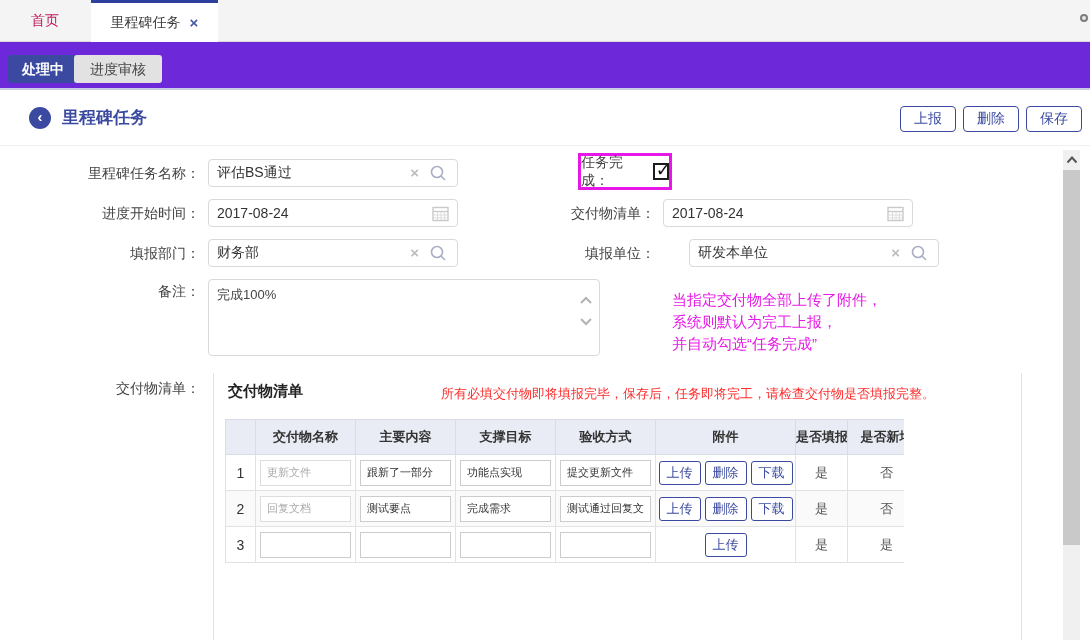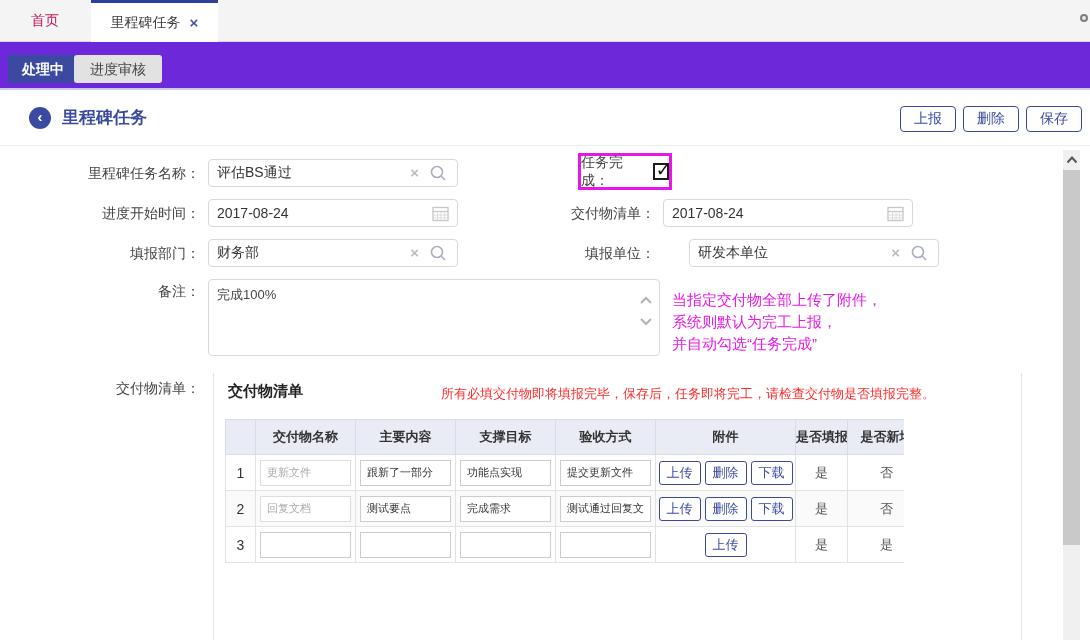--- a/index.html
+++ b/index.html
@@ -40,21 +40,21 @@
   .icon-search { position:absolute; right:10px; top:4px; cursor:pointer; }
   .icon-calendar { position:absolute; right:8px; top:5px; cursor:pointer; }
 
   
   .hl-box { position:absolute; left:578px; top:7px; width:94px; height:37px; border:3px solid #e718e7; display:flex; align-items:center; justify-content:center; gap:6px; }
   .hl-label { color:#444; }
   .checkbox { width:17px; height:17px; border:2px solid #1c1c1c; background:#fff; position:relative; cursor:pointer; }
   .checkbox .mark { position:absolute; left:1px; top:-6px; font-size:18px; font-weight:bold; color:#111; }
 
   
-  .remark-wrap { position:absolute; left:208px; top:133px; width:452px; height:77px; border:1px solid #d9d9d9; border-radius:4px; background:#fff; }
+  .remark-wrap { position:absolute; left:208px; top:133px; width:392px; height:77px; border:1px solid #d9d9d9; border-radius:4px; background:#fff; }
   .remark-wrap textarea { position:absolute; inset:0; width:100%; height:100%; border:none; outline:none; resize:none; padding:6px 26px 6px 8px; font-size:13px; color:#444; font-family:inherit; background:transparent; }
   .remark-arrows { position:absolute; right:6px; top:16px; display:flex; flex-direction:column; gap:12px; }
 
   .annotation { position:absolute; left:672px; top:143px; color:#e718e7; font-size:15px; line-height:22px; }
 
   
   .deliv-label { position:absolute; left:0; top:234px; width:200px; text-align:right; color:#444; }
   .panel { position:absolute; left:213px; top:227px; width:809px; height:268px; border-left:1px solid #e3e3e3; border-right:1px solid #e3e3e3; background:#fff; }
   .panel-title { position:absolute; left:14px; top:9px; font-size:15px; font-weight:bold; color:#222; }
   .panel-warning { position:absolute; left:227px; top:12px; font-size:13px; color:#fe2c2c; white-space:nowrap; }

